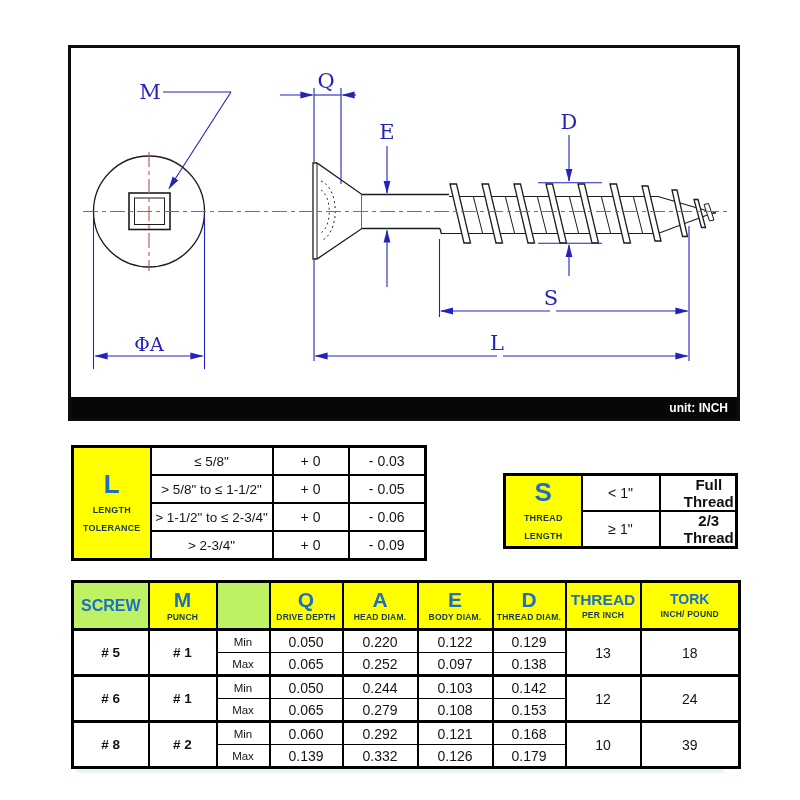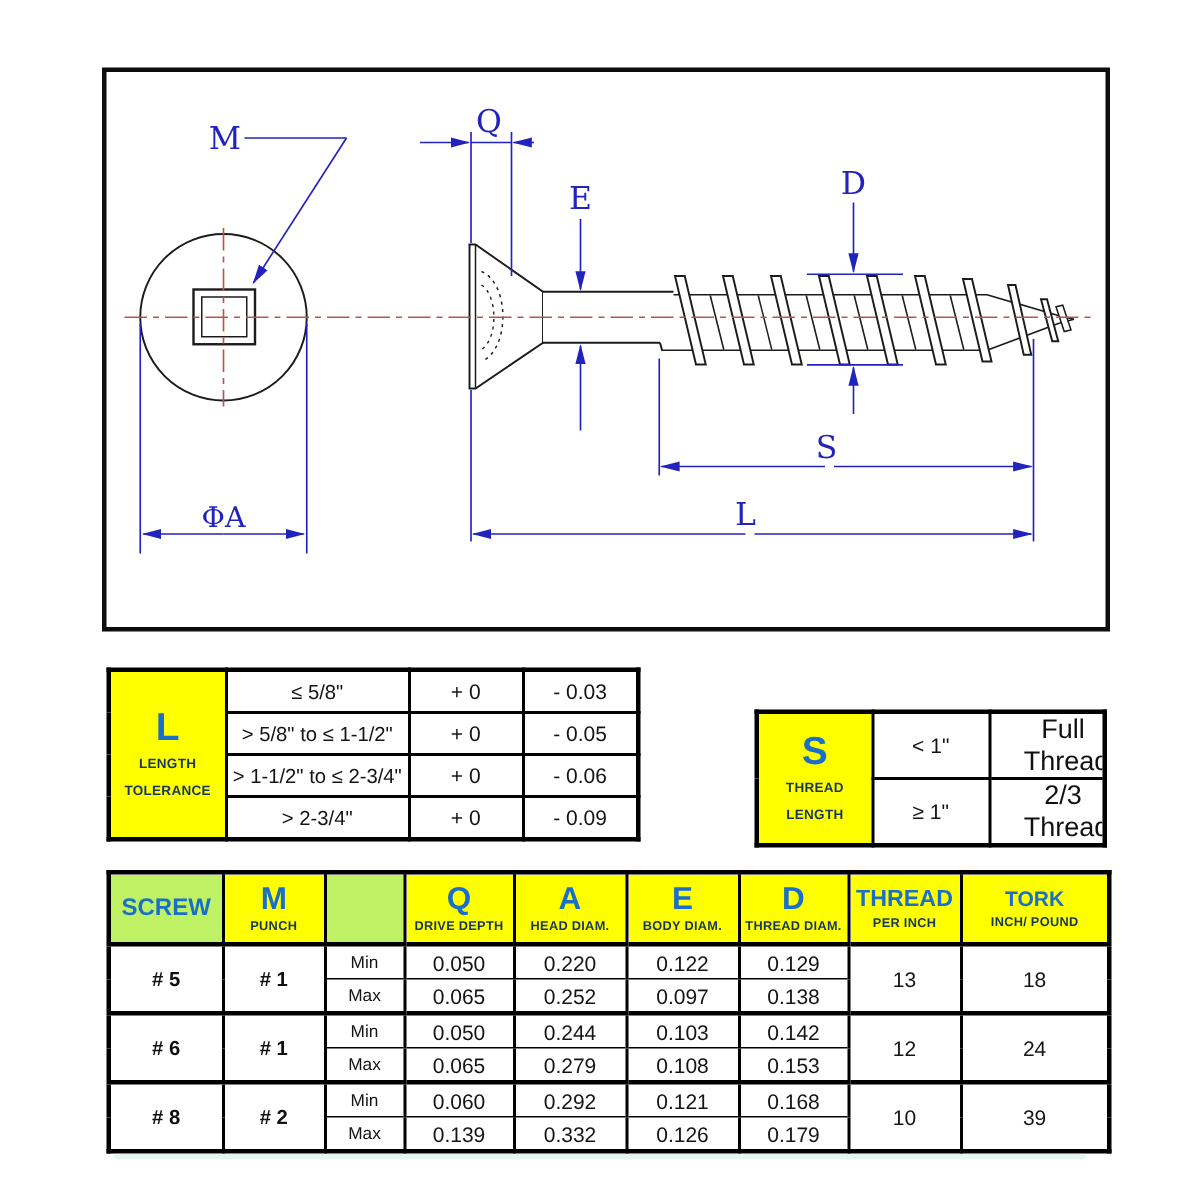--- a/index.html
+++ b/index.html
@@ -23,21 +23,21 @@
   .sym{font-size:26px;font-weight:700;color:#1a70c8;line-height:1.05;}
   .symcap{font-size:9px;font-weight:700;color:#17375e;line-height:1.3;letter-spacing:.2px;}
   .val{font-size:14px;color:#141414;}
 
   
   .ltab{position:absolute;left:71px;top:445px;width:353px;border:3px solid #000;}
   .ltab td{height:26px;}
   .ltab .range{font-size:13.5px;color:#141414;}
   .stab{position:absolute;left:503px;top:473px;width:232px;border:3px solid #000;}
   .stab td{height:26px;}
-  .stab .res{font-size:18px;font-weight:400;color:#111;padding-left:22px;}
+  .stab .res{font-size:15px;font-weight:700;color:#111;padding-left:22px;}
 
   
   .spec{position:absolute;left:71px;top:580px;width:670px;border:3px solid #000;}
   .spec thead th{border-bottom:3px solid #000;height:45px;background:#ffff00;}
   .spec thead th.white{background:#bef264;}
   .bigL{font-size:21px;font-weight:700;color:#1a70c8;line-height:1;display:block;}
   .midL{font-size:15.5px;font-weight:700;color:#1a70c8;line-height:1.1;display:block;}
   .cap{font-size:8.5px;font-weight:700;color:#17375e;letter-spacing:.2px;line-height:1;
        display:block;margin-top:3px;}
   .spec tbody td{height:21px;}
@@ -156,20 +156,23 @@
         <text x="150" y="99">M</text>
         <text x="326" y="88">Q</text>
         <text x="387" y="139">E</text>
         <text x="569" y="129">D</text>
         <text x="551" y="305">S</text>
         <text x="497" y="350">L</text>
         <text x="149" y="351" font-size="19">ΦA</text>
       </g>
     </svg>
 
+    <div class="unitbar">
+      <span>unit: INCH</span>
+    </div>
   </div>
 
   <table class="ltab">
     <colgroup>
         <col style="width:78px">
         <col style="width:122px">
         <col style="width:76px">
         <col style="width:77px">
       </colgroup>
     <tbody>

